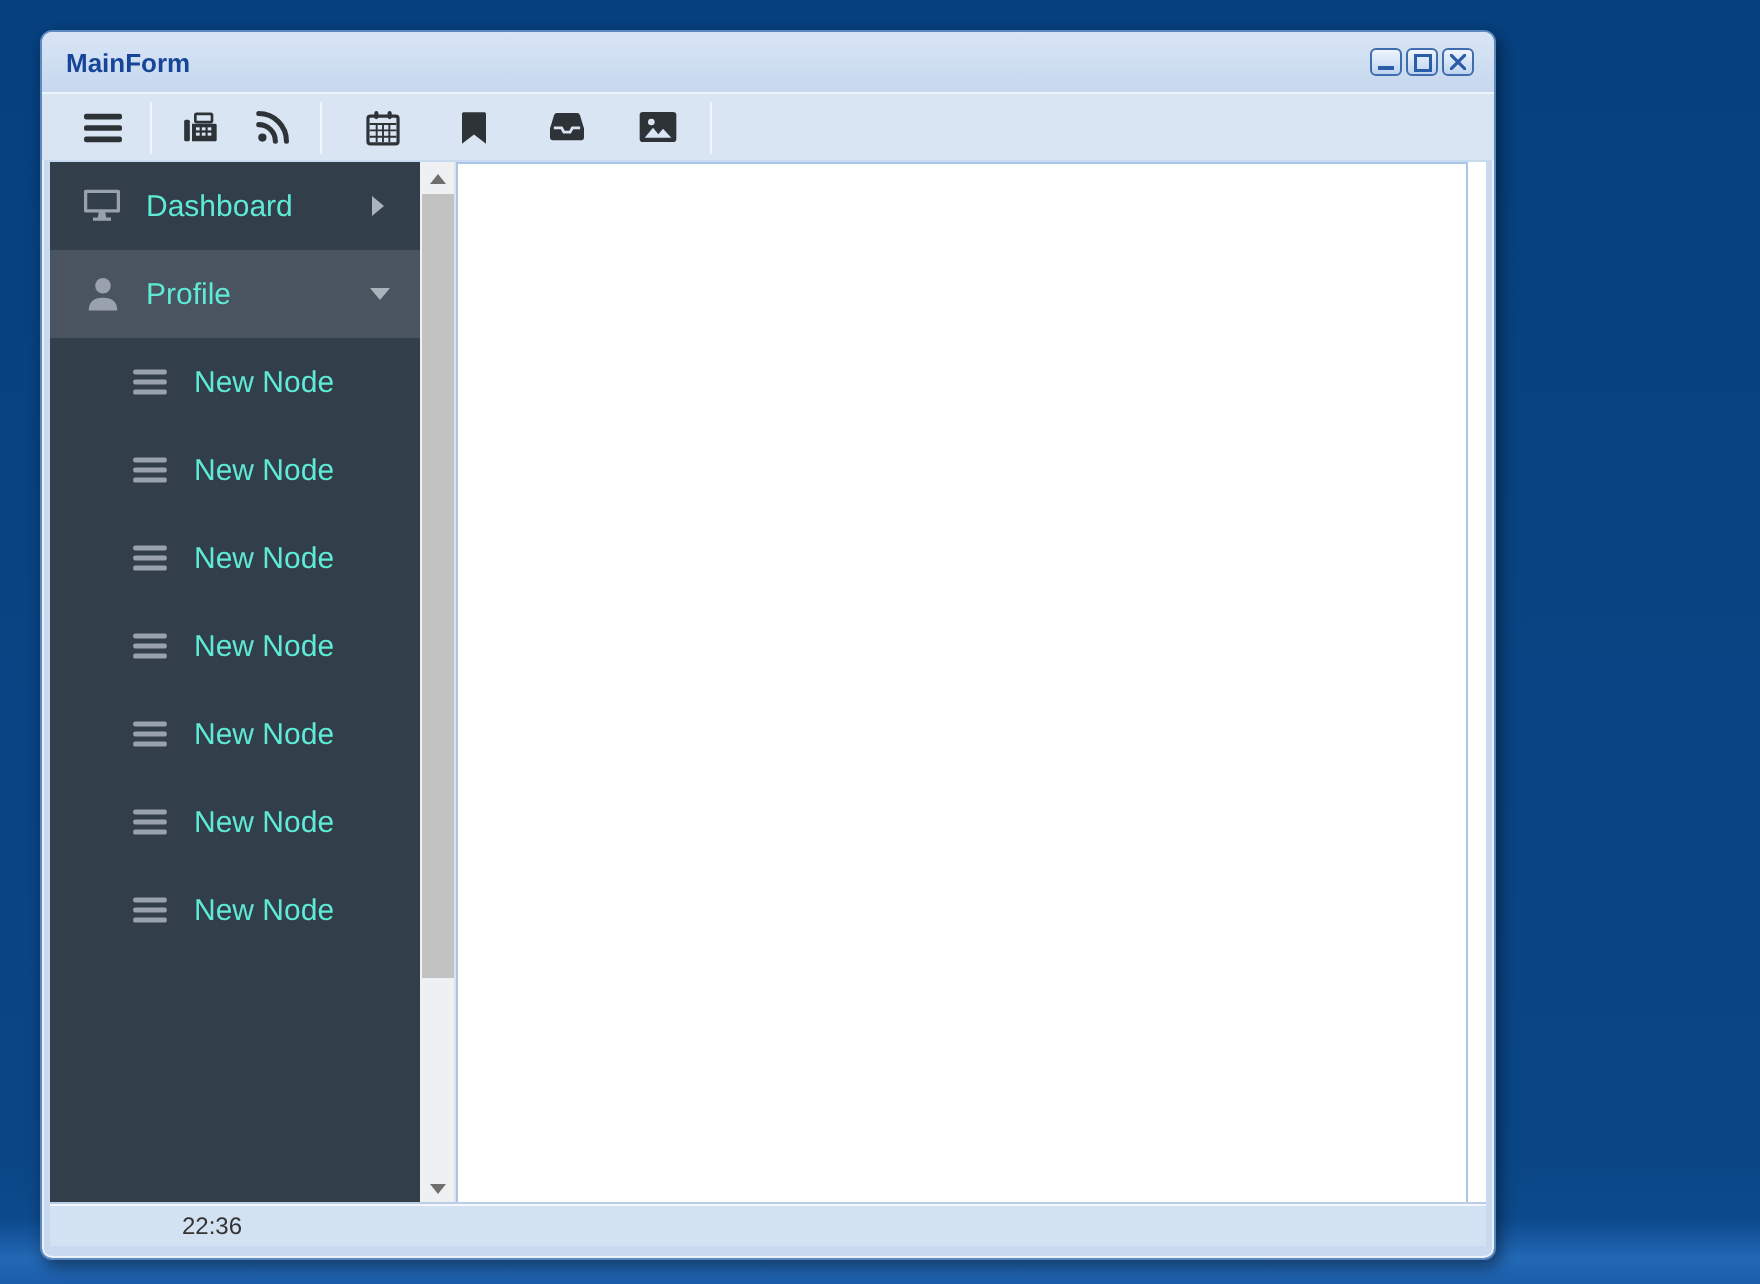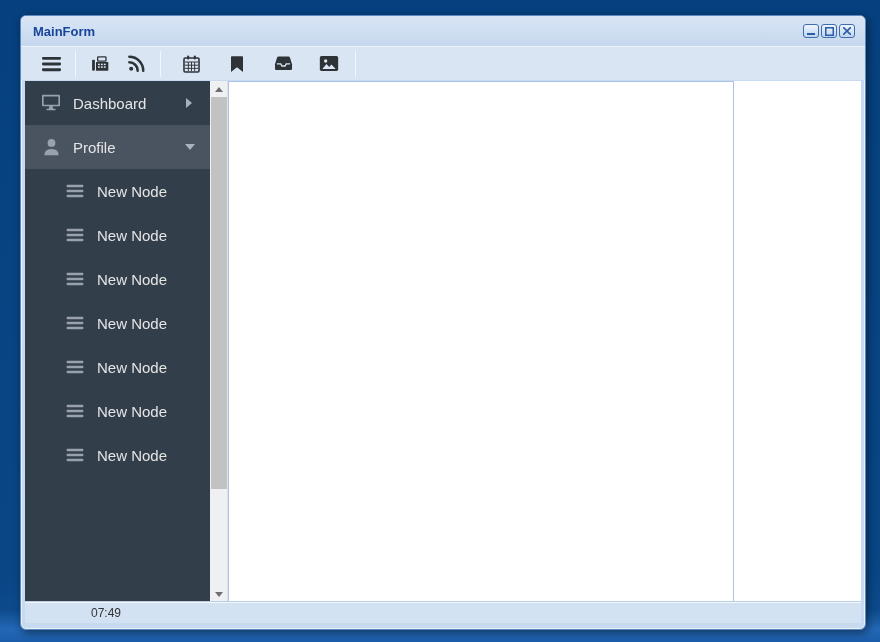--- a/index.html
+++ b/index.html
@@ -4,21 +4,21 @@
 <style>
   * { margin:0; padding:0; box-sizing:border-box; }
   html,body { width:880px; height:642px; }
   body {
     font-family:"Liberation Sans", sans-serif;
     background:linear-gradient(180deg,#06407e 0%,#0a4686 90%,#0d4a8c 95%,#2368b5 98%,#1b5da9 100%);
     position:relative; overflow:hidden;
   }
   
   .window {
-    position:absolute; left:20px; top:15px; width:846px; height:615px;
+    position:absolute; left:20px; top:15px; width:728px; height:615px;
     background:#c8daf0; border:1px solid #5d89bf; border-radius:6px;
     box-shadow:inset 0 0 0 1px #e9f1fb, 2px 3px 8px rgba(0,0,0,.45);
     overflow:hidden;
   }
   .titlebar {
     height:30px; display:flex; align-items:center; padding:0 10px 0 12px;
     background:linear-gradient(180deg,#d8e5f5,#c6d8ee);
   }
   .title { font-size:13px; font-weight:bold; color:#17459a; flex:1; }
   .winbtns { display:flex; gap:2px; }
@@ -41,21 +41,21 @@
   .tsep { width:1px; height:26px; background:#aec6e4; border-right:1px solid #f0f6fc; margin:0 6px; }
   
   .client {
     position:absolute; left:4px; right:4px; top:65px; bottom:27px;
     display:flex; overflow:hidden; background:#fff;
   }
   
   .sidebar { width:185px; background:#333e4b; overflow:hidden; flex:none; }
   .sitem {
     height:44px; display:flex; align-items:center; gap:12px;
-    padding-left:16px; position:relative; color:#e5e5e5; font-size:15px; cursor:default;
+    padding-left:16px; position:relative; color:#5eead4; font-size:15px; cursor:default;
   }
   .sitem .sicon { width:20px; display:flex; justify-content:center; color:#99a2ac; flex:none; }
   .sitem.sel { background:#4a5461; }
   .sitem.sub { padding-left:40px; }
   .caret-right {
     position:absolute; right:18px; width:0; height:0;
     border-left:6px solid #aab2bb; border-top:5px solid transparent; border-bottom:5px solid transparent;
   }
   .caret-down {
     position:absolute; right:15px; width:0; height:0;
@@ -292,16 +292,16 @@
           <span class="tri-down"></span>
         </div>
     </div>
 
     <div class="canvas"></div>
 
 
   </div>
 
   <div class="statusbar">
-    <span class="time">07:49</span>
+    <span class="time">22:36</span>
   </div>
 
 </div>
 
 </body></html>

